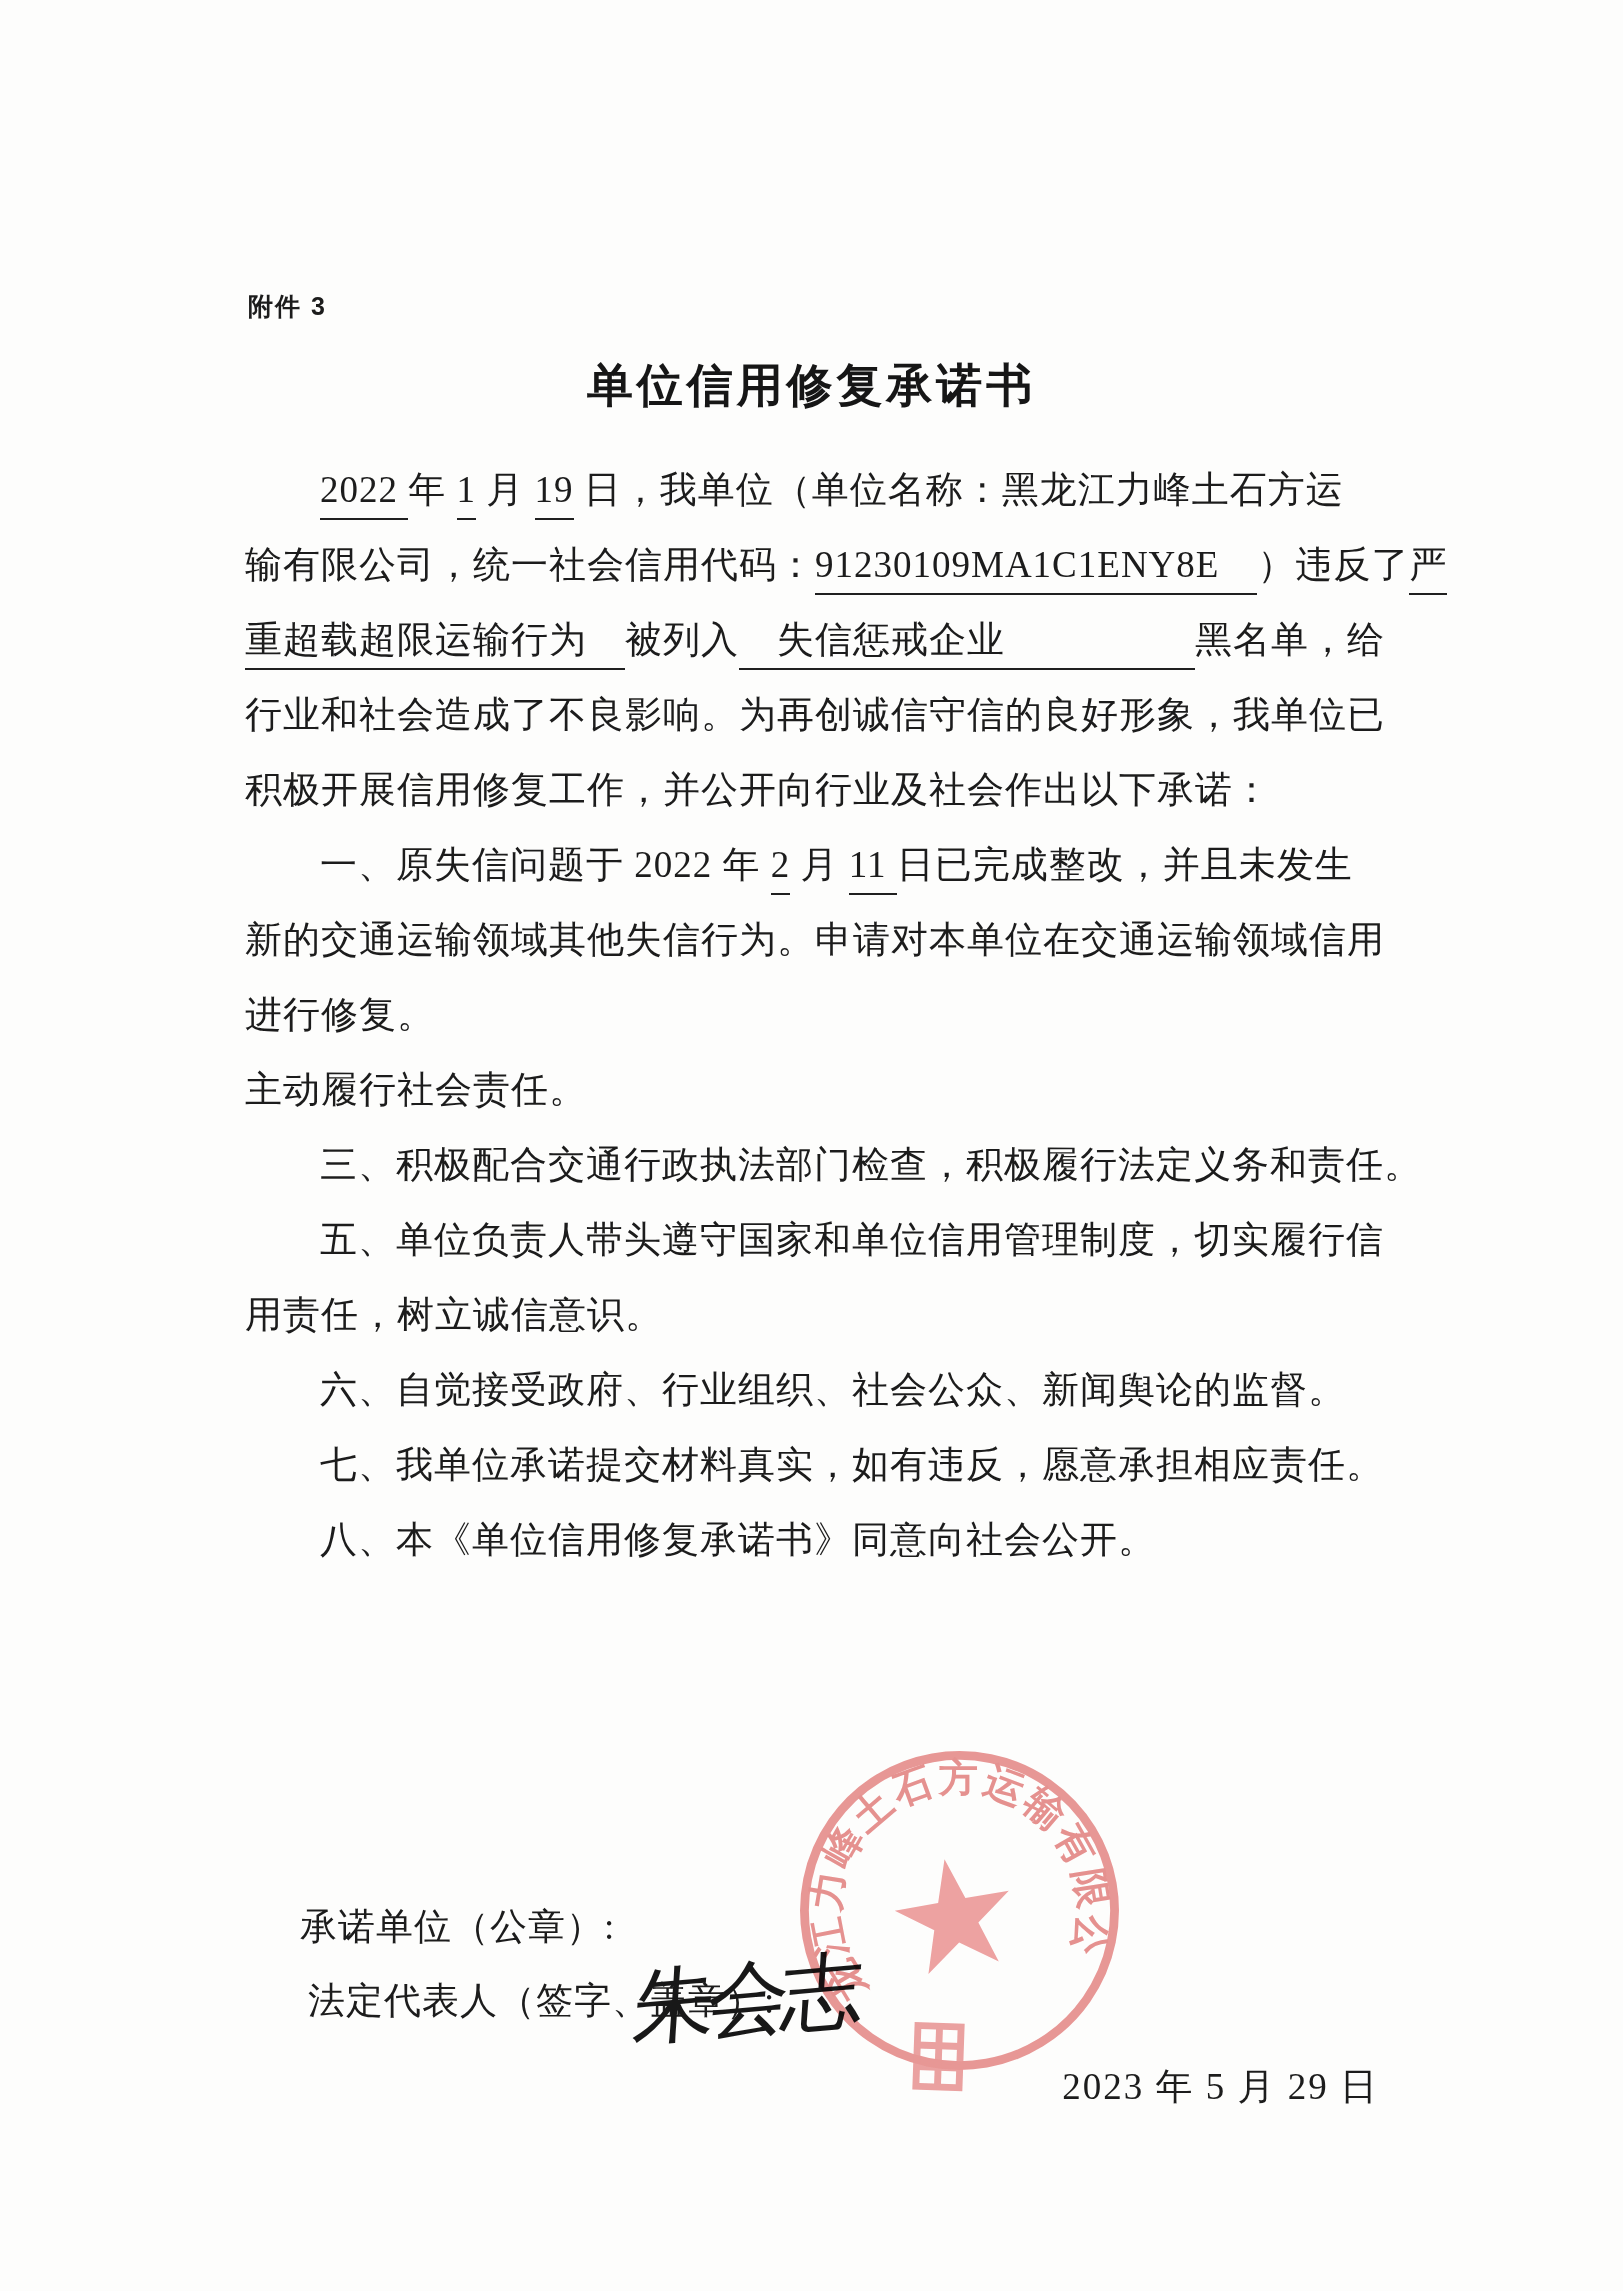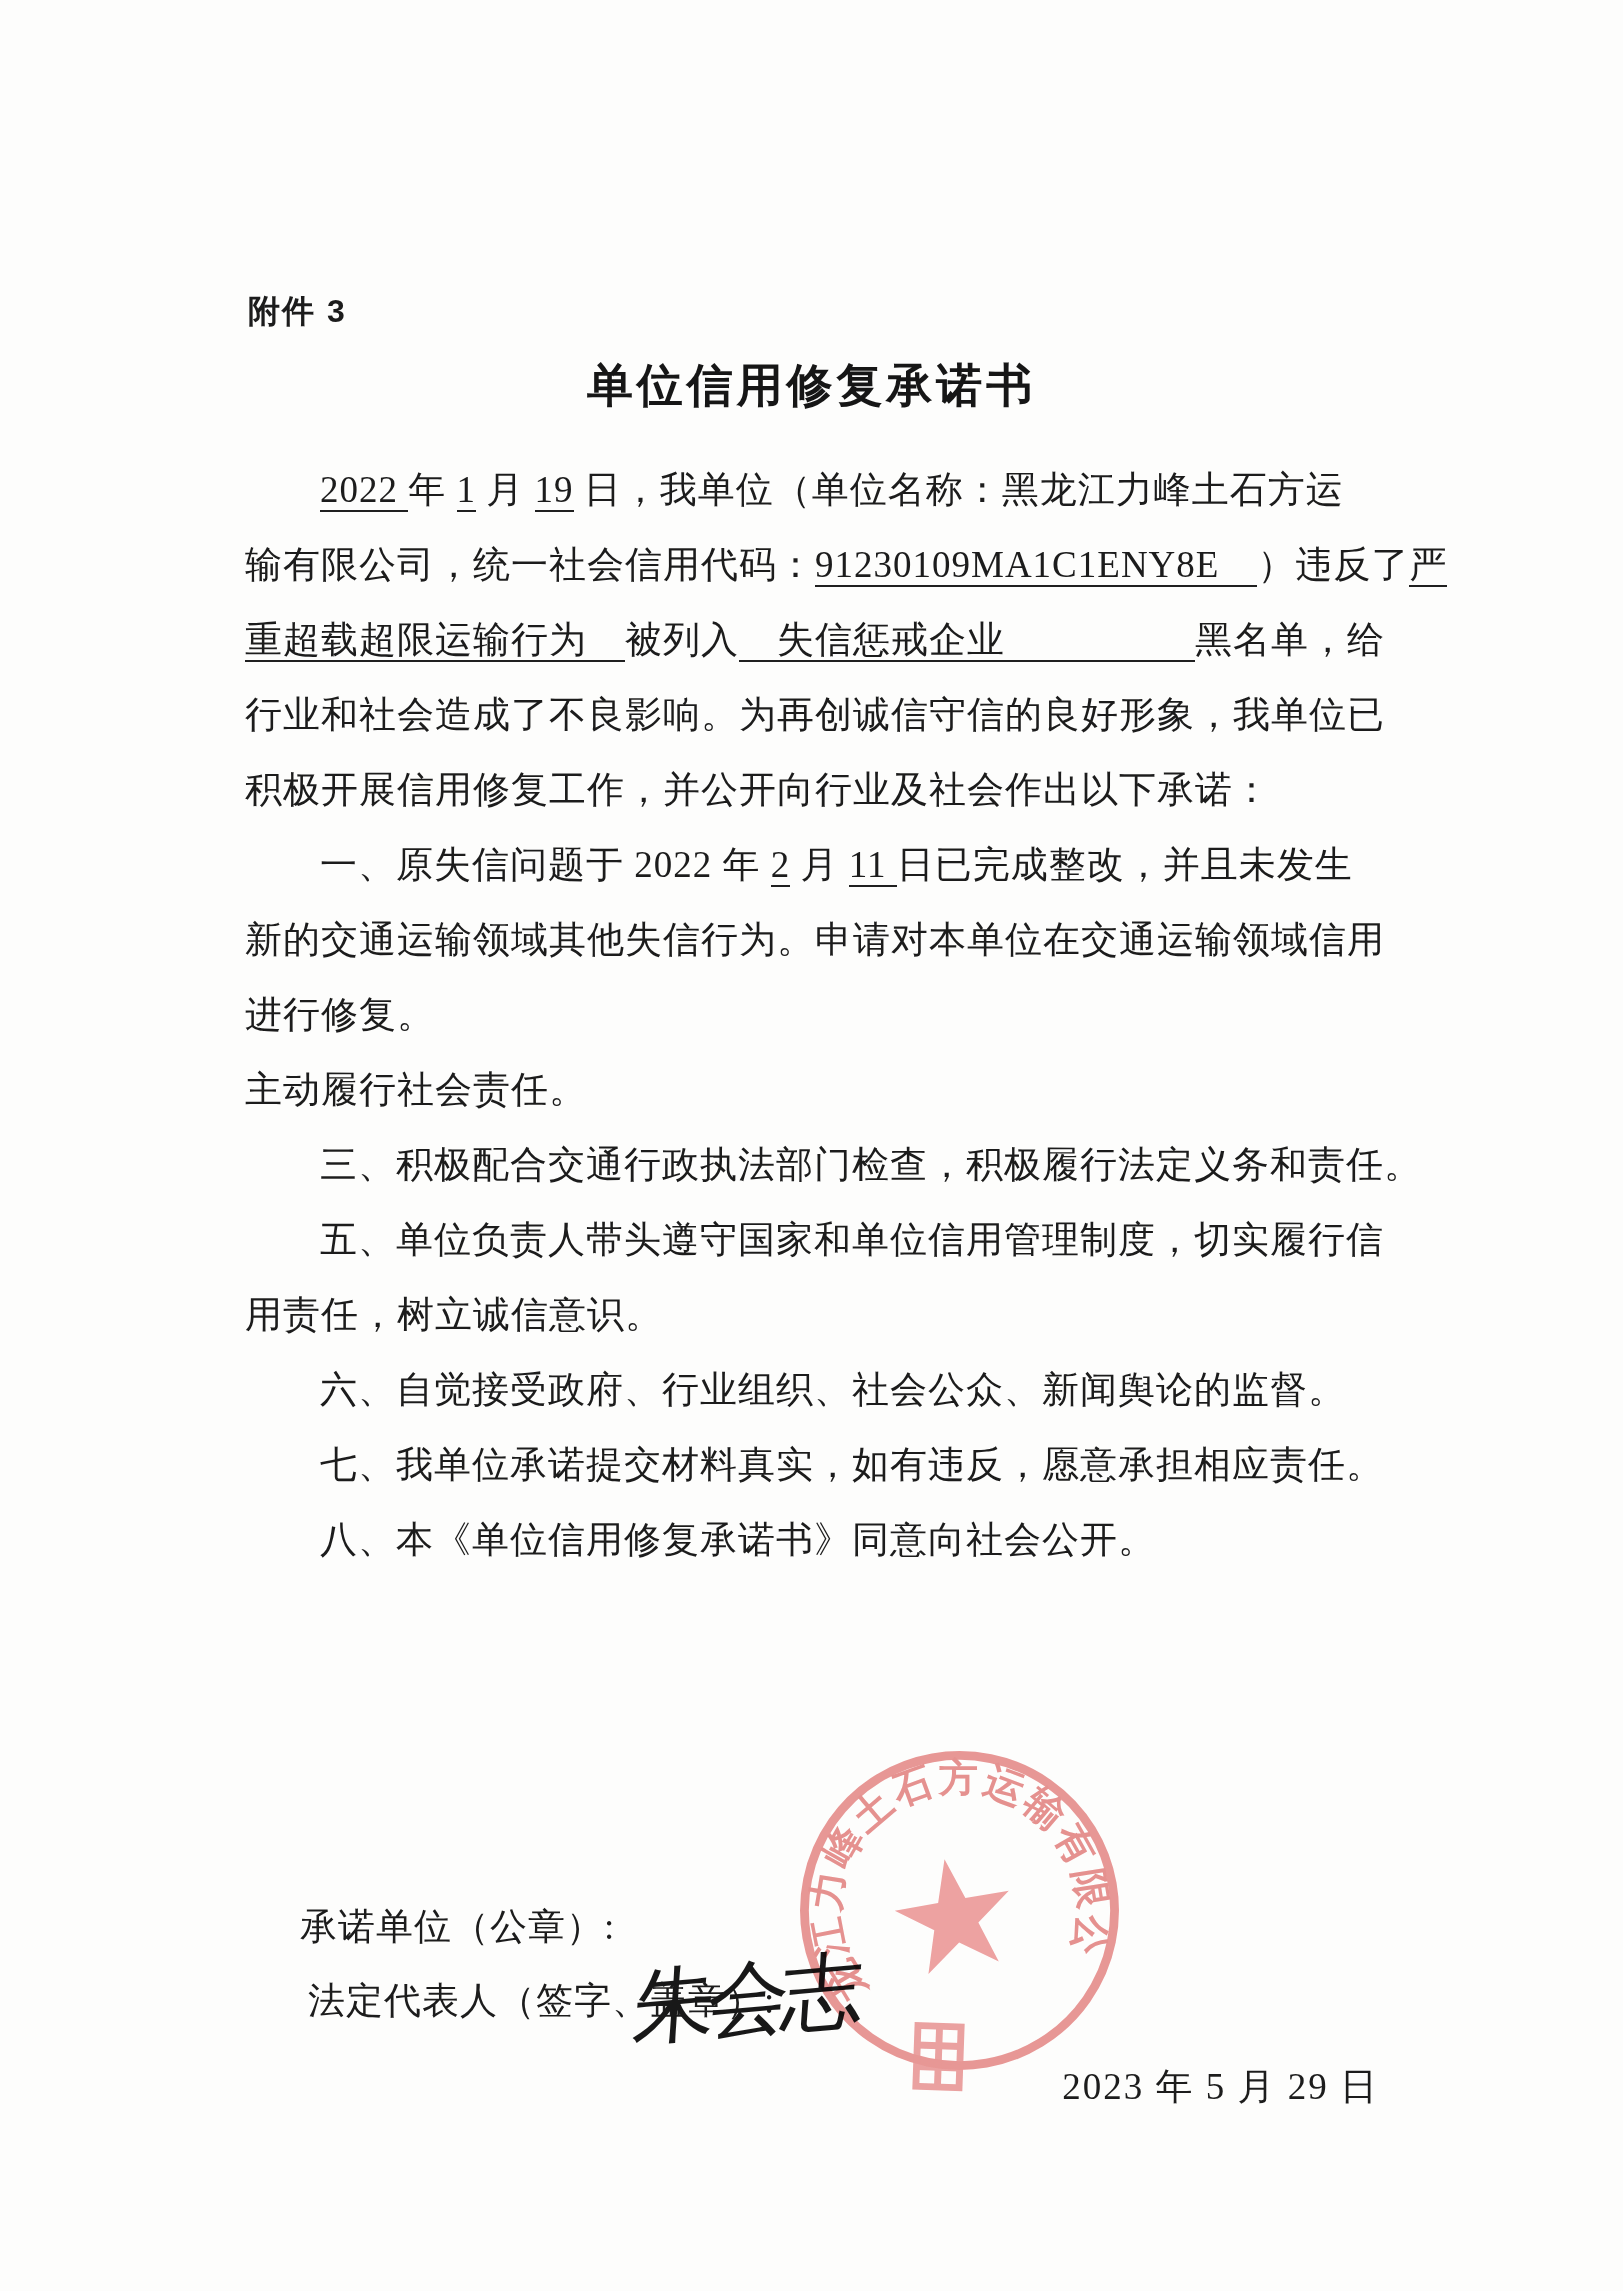--- a/index.html
+++ b/index.html
@@ -3,35 +3,35 @@
 <meta charset="utf-8">
 <style>
   html,body { margin:0; padding:0; background:#e9e9e9; }
   .page {
     position:relative; width:1623px; height:2292px; margin:0 auto;
     background:#fdfdfc; color:#1c1c1c; overflow:hidden;
     font-family:"Liberation Serif", serif;
   }
   .attachment {
     position:absolute; left:248px; top:290px;
-    font-family:"Liberation Sans", sans-serif; font-weight:600; font-size:32px;
+    font-family:"Liberation Sans", sans-serif; font-weight:600; font-size:25px;
     letter-spacing:2px;
   }
   .doc-title {
     position:absolute; left:0; right:0; top:355px; text-align:center;
     font-family:"Liberation Sans", sans-serif; font-weight:bold; font-size:46px;
     letter-spacing:3.9px; color:#161616;
   }
   .body-text {
     position:absolute; left:245px; top:452px; width:1147px;
     font-size:37px; line-height:75px; letter-spacing:1px;
   }
   .line { white-space:nowrap; }
   .line.indent { padding-left:75px; }
-  .u { border-bottom:2.9px solid #202020; padding-bottom:0; }
+  .u { border-bottom:2.9px solid #202020; padding-bottom:8px; }
   .footer-label { position:absolute; left:300px; font-size:37px; letter-spacing:1px; }
   .footer-label.unit { top:1902px; }
   .footer-label.rep  { top:1976px;margin-left:8px; }
   .signature {
     position:absolute; left:633px; top:1945px; font-size:82px; color:#181818;
     font-family:"DejaVu Sans", sans-serif;
     transform:rotate(-5deg) skewX(-9deg); letter-spacing:-7.8px; font-weight:500;
   }
   .date-line { position:absolute; right:244px; top:2062px; font-size:37px; letter-spacing:2px; }
   .seal {

